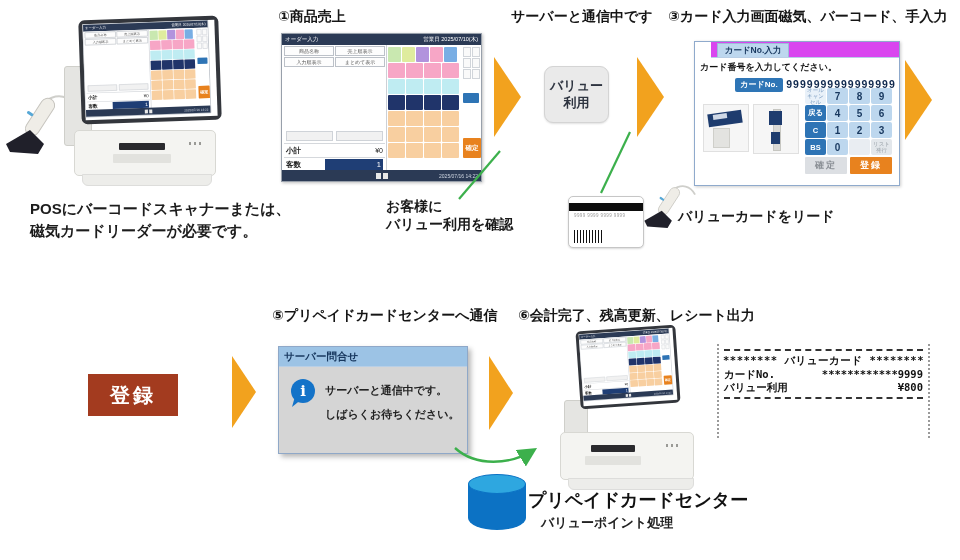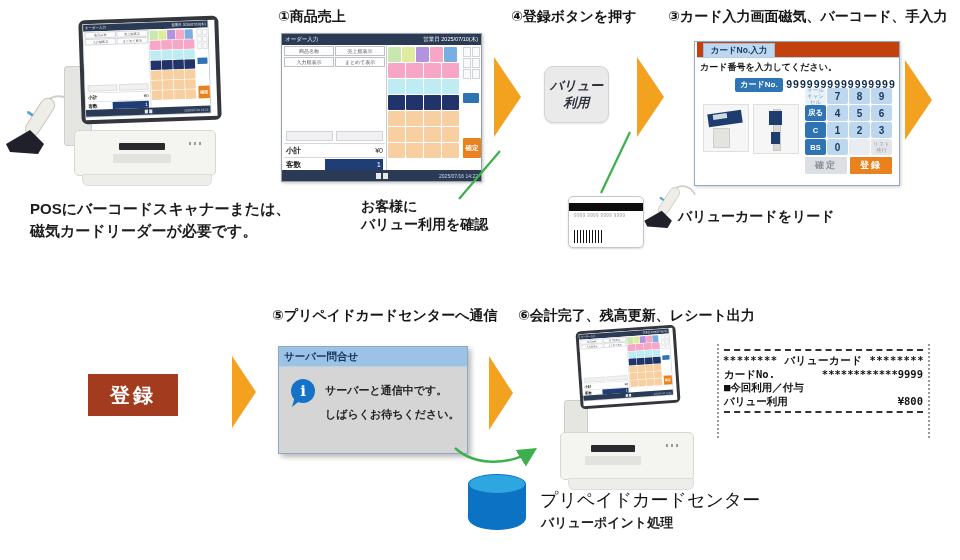--- a/index.html
+++ b/index.html
@@ -66,26 +66,26 @@
               padding:4px;box-sizing:border-box;transform:rotate(-2deg);}
   .m1-screen{width:100%;height:100%;background:#fff;overflow:hidden;position:relative;}
   .intro-caption{left:30px;top:198px;font-size:15px;font-weight:bold;color:#1c1c1c;line-height:1.45;}
 
   
   .ps-large{left:281px;top:33px;width:201px;height:149px;box-shadow:1px 1px 3px rgba(0,0,0,.25);}
 
   
   .value-btn{left:544px;top:66px;width:63px;height:55px;background:#EAEAEA;border:1px solid #d4d4d4;border-radius:9px;
              display:flex;flex-direction:column;align-items:center;justify-content:center;
-             font-size:13px;font-weight:bold;color:#2E3440;line-height:1.3;box-shadow:0 1px 2px rgba(0,0,0,.12);font-style:italic;}
+             font-size:13px;font-weight:bold;color:#2E3440;line-height:1.3;box-shadow:0 1px 2px rgba(0,0,0,.12);}
 
   
   .cscreen{left:694px;top:41px;width:206px;height:145px;background:#fff;border:1px solid #8FAACC;box-sizing:border-box;
            box-shadow:1px 1px 3px rgba(0,0,0,.2);}
-  .cs-tabs{position:absolute;left:2px;right:0;top:0;height:15px;background:#c2410c;border-bottom:1px solid #b9cfe6;}
+  .cs-tabs{position:absolute;left:16px;right:0;top:0;height:15px;background:#d946ef;border-bottom:1px solid #b9cfe6;}
   .cs-tab{position:absolute;left:6px;top:1px;width:72px;height:14px;background:#BDD7EE;border:1px solid #9DBBDA;border-bottom:none;
           color:#17375E;font-size:8.5px;font-weight:bold;text-align:center;line-height:13px;box-sizing:border-box;}
   .cs-inst{position:absolute;left:5px;top:19px;font-size:9px;font-weight:bold;color:#111;}
   .cs-flabel{position:absolute;left:40px;top:36px;width:48px;height:14px;background:#2E75B6;color:#fff;font-size:8px;
              font-weight:bold;text-align:center;line-height:14px;border-radius:2px;}
   .cs-fvalue{position:absolute;left:90px;top:36px;width:112px;font-size:10.5px;font-weight:bold;color:#10294E;
              letter-spacing:1px;text-align:center;white-space:nowrap;}
   .cs-photo{position:absolute;background:#F6F6F6;border:1px solid #e0e0e0;}
   .cs-p1{left:8px;top:62px;width:44px;height:46px;}
   .cs-p2{left:58px;top:62px;width:44px;height:48px;}
@@ -103,21 +103,21 @@
   .k-tiny{background:#E9F1F9;color:#7a9cc0;font-size:5.5px;line-height:1.15;}
   .k-blank{background:#E9EDF2;}
   .k-list{background:#E3E7EB;color:#98a0a8;font-size:5.5px;line-height:1.15;}
   .cs-actions{position:absolute;left:110px;top:115px;width:87px;height:17px;display:flex;gap:3px;}
   .cs-confirm{flex:1;background:#DCDFE3;color:#8b9096;font-size:9px;font-weight:bold;display:flex;
               align-items:center;justify-content:center;letter-spacing:2px;border-radius:1px;}
   .cs-register{flex:1;background:#E8821E;color:#fff;font-size:9px;font-weight:bold;display:flex;
                align-items:center;justify-content:center;letter-spacing:2px;border-radius:1px;}
 
   
-  .confirm-note{left:361px;top:198px;font-size:14px;font-weight:bold;color:#1a1a1a;line-height:1.25;}
+  .confirm-note{left:386px;top:198px;font-size:14px;font-weight:bold;color:#1a1a1a;line-height:1.25;}
   .read-note{left:678px;top:208px;font-size:14px;font-weight:bold;color:#1a1a1a;white-space:nowrap;}
   .vcard{left:568px;top:196px;width:74px;height:50px;background:#fff;border:1px solid #c6c6c6;border-radius:5px;
          box-shadow:0 1px 2px rgba(0,0,0,.15);overflow:hidden;}
   .vcard-stripe{margin-top:6px;height:8px;background:#0d0d0d;}
   .vcard-nums{margin:2px 0 0 5px;font-size:4.5px;color:#9a9a9a;letter-spacing:.4px;}
   .vcard-barcode{position:absolute;left:5px;bottom:4px;width:30px;height:13px;
                  background:repeating-linear-gradient(90deg,#111 0 1px,transparent 1px 3px);}
   .scan1{left:0px;top:86px;}
   .scan2{left:640px;top:178px;}
 
@@ -157,21 +157,21 @@
   .rc-rule{border-top:2px dashed #333;height:3px;margin-top:2px;}
   .rc-line{display:flex;justify-content:space-between;font-size:10.5px;line-height:1.3;white-space:nowrap;}
   .rc-line.c-center{justify-content:center;letter-spacing:.5px;}
 
   
   .db{left:468px;top:474px;width:58px;height:64px;}
   .db-body{position:absolute;left:0;top:10px;width:58px;height:46px;background:#0C72C4;
            border-radius:0 0 29px 29px / 0 0 12px 12px;}
   .db-top{position:absolute;left:0;top:0;width:58px;height:20px;border-radius:50%;background:#2EA7E0;
           border:1px solid #0C72C4;box-sizing:border-box;}
-  .center-title{left:540px;top:488px;font-size:18px;font-weight:normal;color:#111;white-space:nowrap;}
+  .center-title{left:528px;top:488px;font-size:18px;font-weight:bold;color:#111;white-space:nowrap;}
   .center-sub{left:541px;top:514px;font-size:13px;font-weight:bold;color:#222;white-space:nowrap;}
 </style>
 </head>
 <body>
 
 <div class="canvas">
 
   <svg class="abs scan1" width="80" height="78" viewBox="0 0 80 78">
     <path d="M44,16 C58,6 70,10 76,22" stroke="#CFCFCB" stroke-width="2" fill="none"></path>
     <rect x="33" y="10" width="14" height="42" rx="7" fill="#EFEDE7" stroke="#C6C4BE" transform="rotate(33 40 31)"></rect>
@@ -366,21 +366,21 @@
       <span class="ps-sq"></span>
       <span class="ps-sq"></span>
       <span class="ps-time">2025/07/16 14:22</span>
     </div>
   </div>
 </div>
     </div>
 
   <div class="arrow a1"></div>
 
-  <div class="step-label" style="left:511px;top:8px;">④登録ボタンを押す</div>
+  <div class="step-label" style="left:511px;top:8px;">サーバーと通信中です</div>
   <div class="abs value-btn">
     <span>バリュー</span>
     <span>利用</span>
   </div>
 
   <div class="arrow a2"></div>
 
   <div class="step-label" style="left:668px;top:8px;">③カード入力画面磁気、バーコード、手入力</div>
   <div class="abs cscreen">
     <div class="cs-tabs">
@@ -570,24 +570,20 @@
 
     <div class="rc-line c-center">
           <span class="l">********  バリューカード  ********</span>
           <span class="r"></span>
         </div>
         <div class="rc-line">
           <span class="l">カードNo.</span>
           <span class="r">************9999</span>
         </div>
         <div class="rc-line">
-          <span class="l">■今回利用／付与</span>
-          <span class="r"></span>
-        </div>
-        <div class="rc-line">
           <span class="l">バリュー利用</span>
           <span class="r">¥800</span>
         </div>
       </div>
     <div class="rc-rule"></div>
   </div>
 
   <div class="abs db">
     <div class="db-body"></div>
     <div class="db-top"></div>

